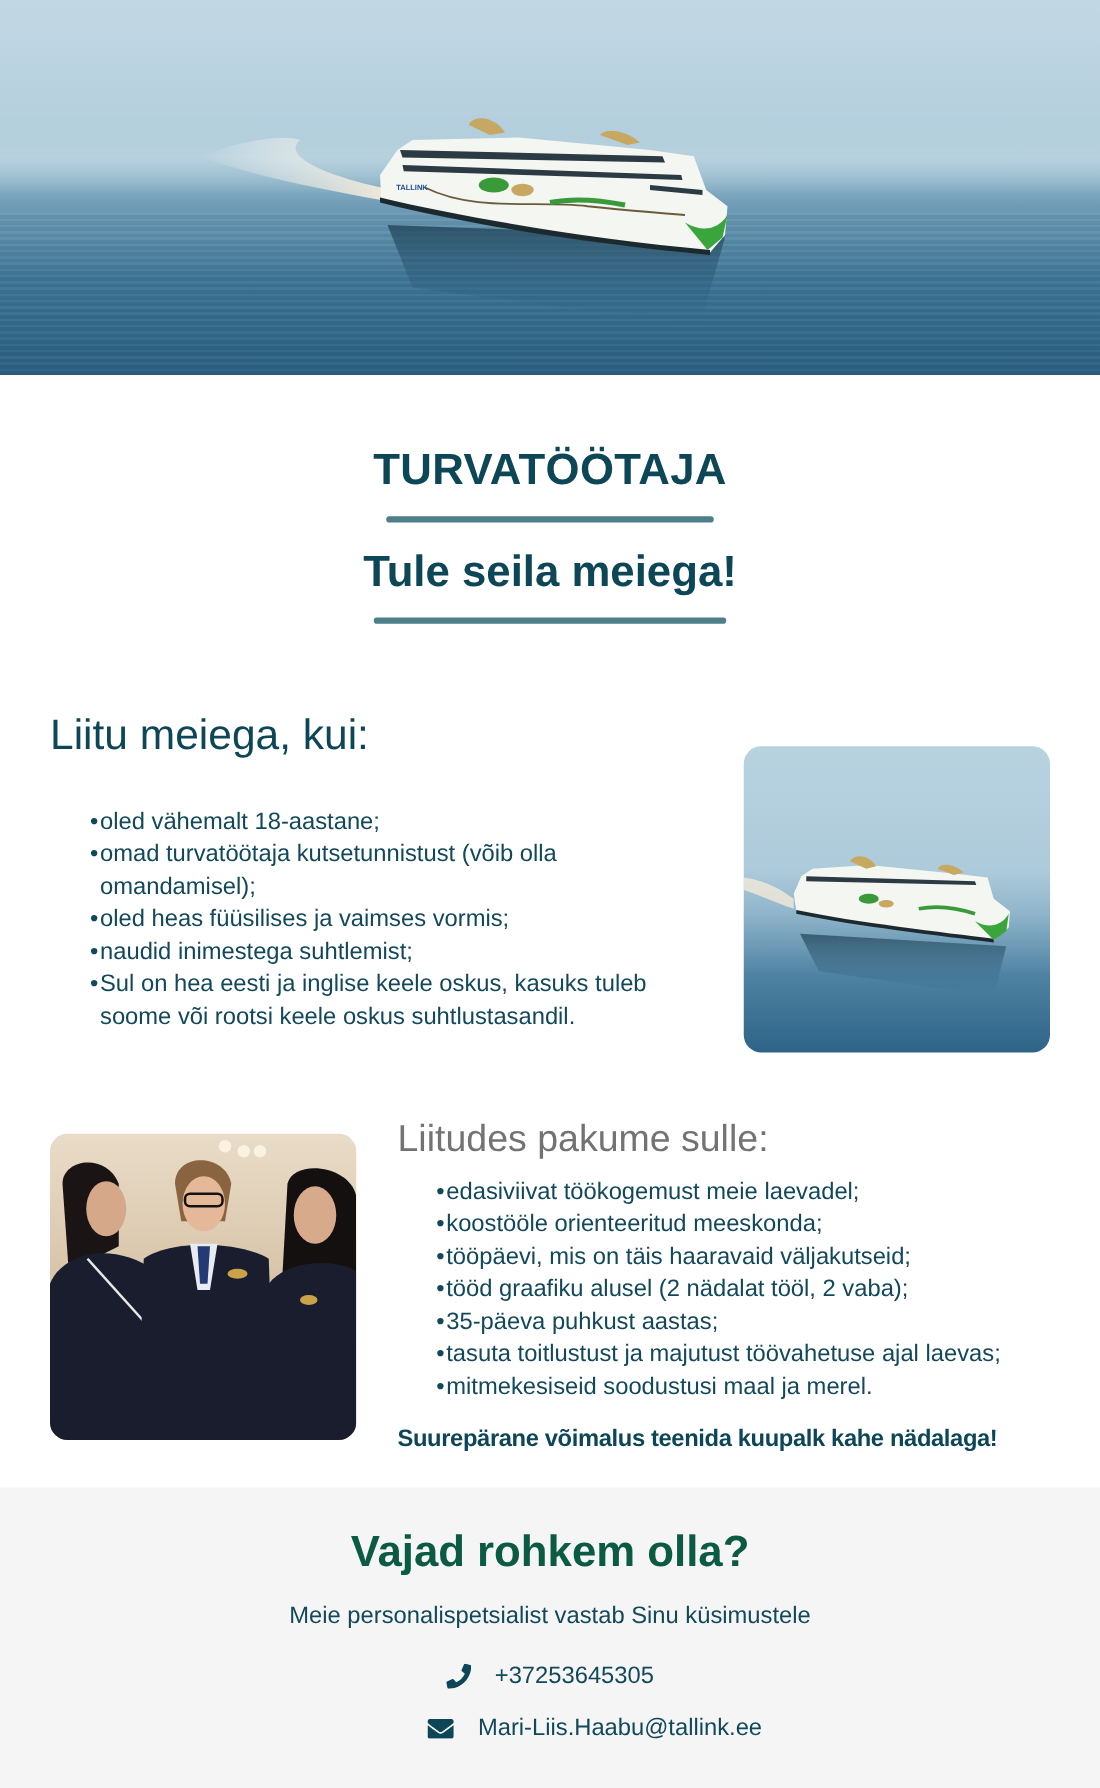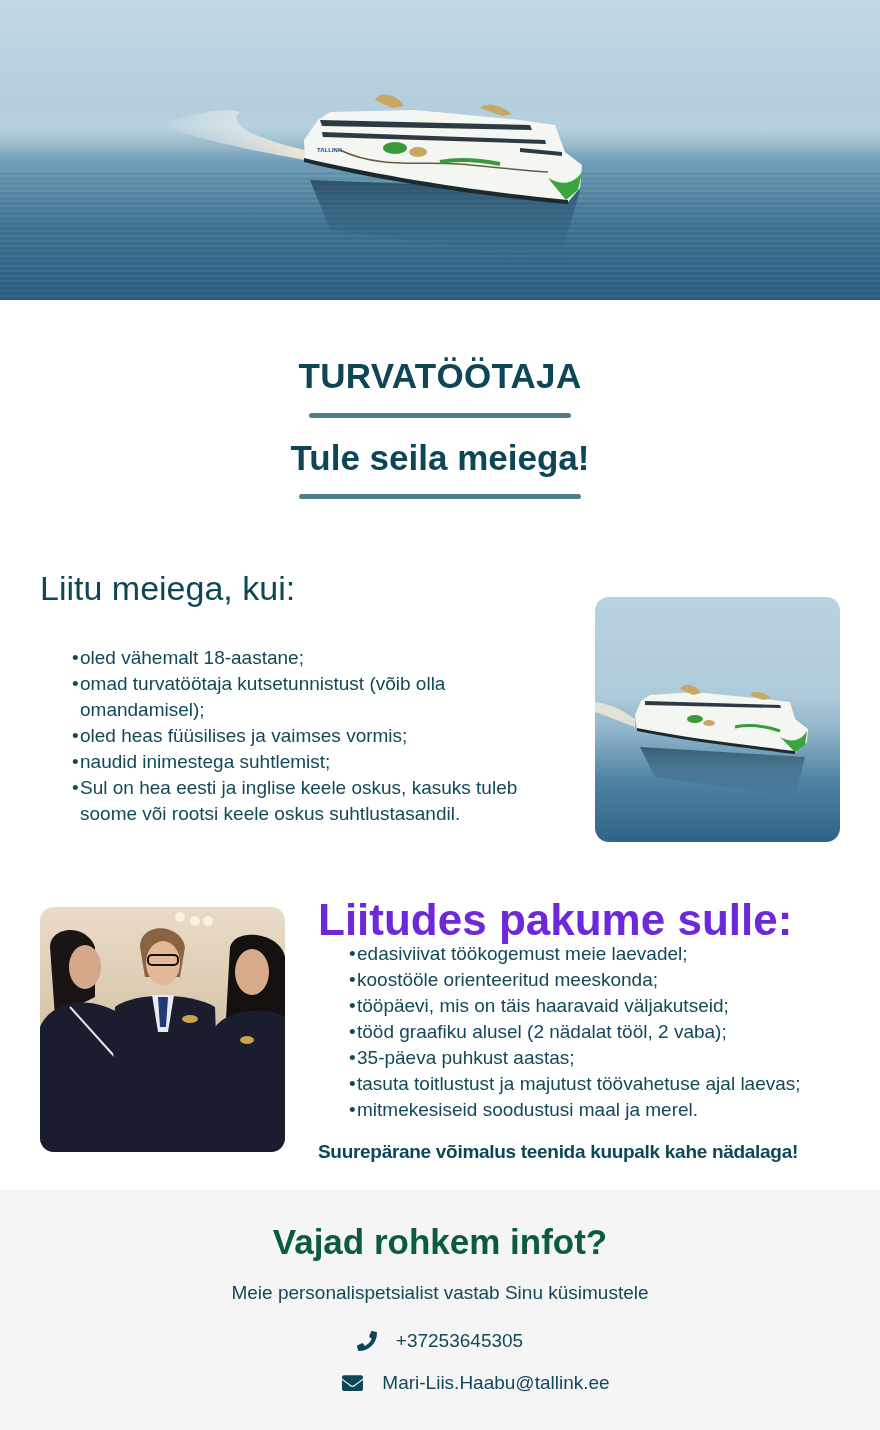--- a/index.html
+++ b/index.html
@@ -28,21 +28,21 @@
   .list li { padding-left: 8px; text-indent: -8px; }
   .list li .dot { display: inline-block; width: 8px; text-indent: 0; }
   .sec1-list { top: 645px; left: 72px; width: 470px; }
 
   .img-ship { position: absolute; top: 597px; left: 595px; width: 245px; height: 245px; border-radius: 14px; overflow: hidden;
     background: linear-gradient(180deg, #b8d2e0 0%, #aecbdb 40%, #8fb4ca 55%, #4e82a2 75%, #2e6488 100%); }
 
   
   .img-crew { position: absolute; top: 907px; left: 40px; width: 245px; height: 245px; border-radius: 14px; overflow: hidden;
     background: linear-gradient(180deg, #e9dcc8 0%, #dccbb1 35%, #b9a888 100%); }
-  .sec2-head { position: absolute; top: 895px; left: 318px; font-size: 44px; font-weight: 700; color: #6d28d9; }
+  .sec2-head { position: absolute; top: 895px; left: 318px; font-size: 30px; font-weight: 400; color: #737373; }
   .sec2-list { top: 941px; left: 349px; width: 500px; }
   .highlight { position: absolute; top: 1141px; left: 318px; font-size: 19px; font-weight: 700; color: #0d4656; letter-spacing: -0.3px; }
 
   
   .footer { position: absolute; top: 1190px; left: 0; width: 880px; height: 240px; background: #f5f5f5; }
   .footer-head { position: absolute; top: 32px; left: 0; width: 880px; text-align: center; font-size: 35px; color: #0b5a44; }
   .footer-sub { position: absolute; top: 92px; left: 0; width: 880px; text-align: center; font-size: 19px; color: #12485a; }
   .contact { position: absolute; left: 0; width: 880px; display: flex; justify-content: center; align-items: center; gap: 19px;
     font-size: 19px; color: #12485a; }
   .contact.phone { top: 140px; }
@@ -152,21 +152,21 @@
   <li><span class="dot">•</span><span>koostööle orienteeritud meeskonda;</span></li>
   <li><span class="dot">•</span><span>tööpäevi, mis on täis haaravaid väljakutseid;</span></li>
   <li><span class="dot">•</span><span>tööd graafiku alusel (2 nädalat tööl, 2 vaba);</span></li>
   <li><span class="dot">•</span><span>35-päeva puhkust aastas;</span></li>
   <li><span class="dot">•</span><span>tasuta toitlustust ja majutust töövahetuse ajal laevas;</span></li>
   <li><span class="dot">•</span><span>mitmekesiseid soodustusi maal ja merel.</span></li>
 </ul>
 <p class="highlight">Suurepärane võimalus teenida kuupalk kahe nädalaga!</p>
 
 <div class="footer">
-  <h3 class="footer-head">Vajad rohkem infot?</h3>
+  <h3 class="footer-head">Vajad rohkem olla?</h3>
   <p class="footer-sub">Meie personalispetsialist vastab Sinu küsimustele</p>
   <div class="contact phone">
     <span>
       <svg width="20" height="20" viewBox="0 0 512 512">
           <path fill="#0d4656" d="M497.4 361.8l-112-48a24 24 0 0 0-28 6.9l-49.6 60.6A370.7 370.7 0 0 1 130.6 204.1l60.6-49.6a23.9 23.9 0 0 0 6.9-28l-48-112A24.2 24.2 0 0 0 122.6.6l-104 24A24 24 0 0 0 0 48c0 256.5 207.9 464 464 464a24 24 0 0 0 23.4-18.6l24-104a24.3 24.3 0 0 0-14-27.6z" transform="scale(-1,1) translate(-512,0)"></path>
         </svg>
     </span>
     <a href="#">+37253645305</a>
   </div>
   <div class="contact email">

